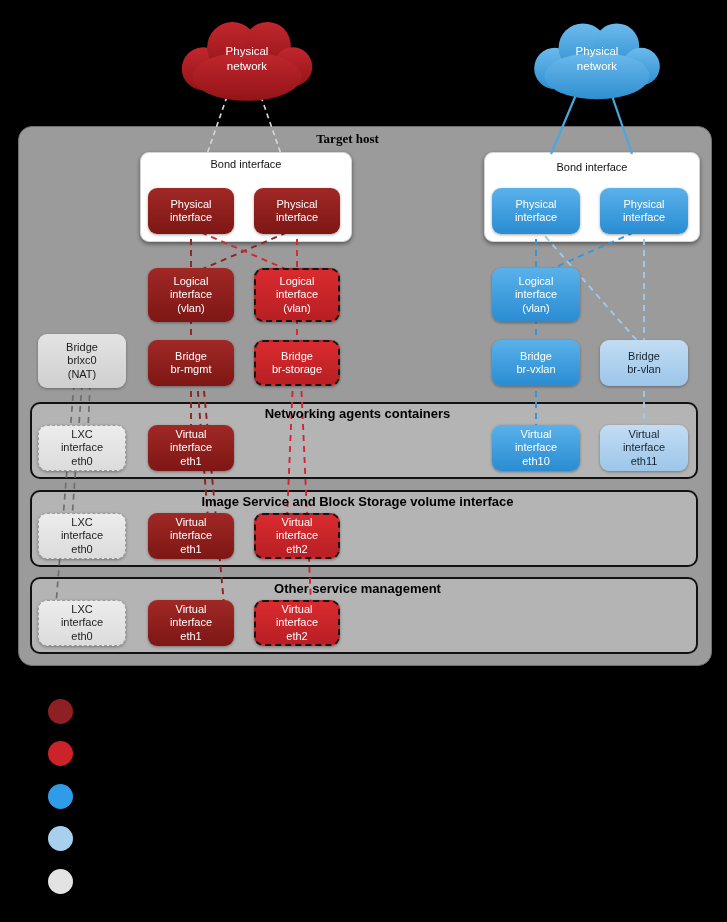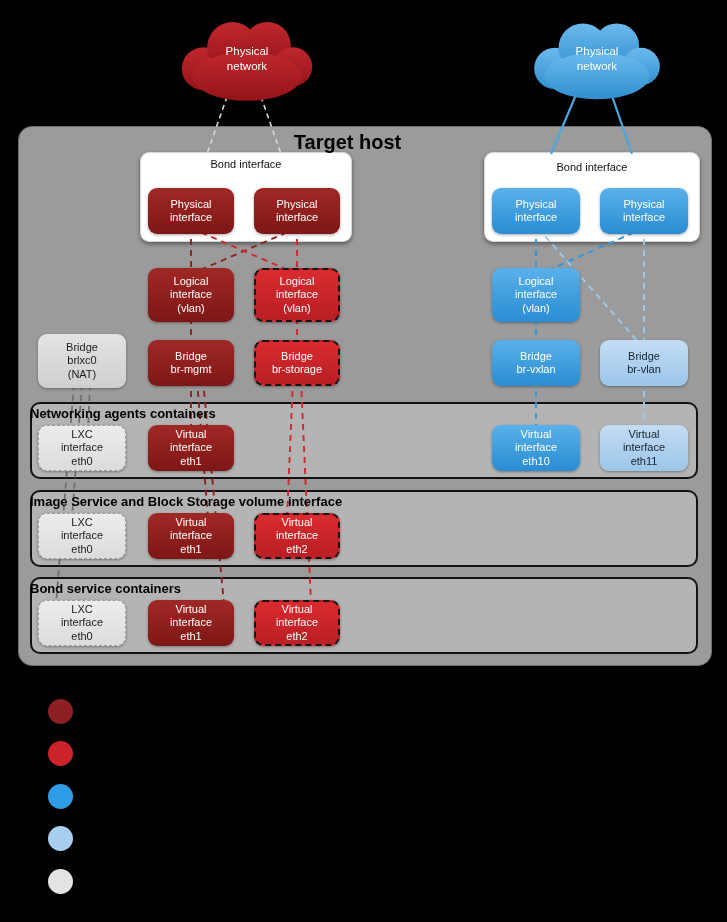--- a/index.html
+++ b/index.html
@@ -3,24 +3,24 @@
 <meta charset="utf-8">
 <style>
   html,body{margin:0;padding:0;background:#000;}
   body{font-family:"Liberation Sans","DejaVu Sans",sans-serif;}
   #stage{position:relative;width:727px;height:922px;background:#000;overflow:hidden;}
 
   
   .host-box{position:absolute;left:18px;top:126px;width:692px;height:538px;
     background:#9b9b9b;border-radius:14px;border:1px solid #6f6f6f;}
   .host-title{position:absolute;left:18px;top:131px;width:659px;text-align:center;
-    font-size:20px;font-weight:700;color:#000;}
+    font-size:13px;font-weight:700;color:#000;font-family:Liberation Serif, serif;}
   .section{position:absolute;left:30px;width:668px;height:77px;background:#b4b4b4;
     border:2px solid #121212;border-radius:10px;box-sizing:border-box;}
-  .section-title{position:absolute;left:30px;width:643px;
+  .section-title{position:absolute;left:36px;width:643px;text-align:center;
     font-size:13px;font-weight:700;color:#000;}
 
   
   .bond-box{position:absolute;background:#ffffff;border-radius:9px;
     box-shadow:0 2px 4px rgba(0,0,0,.45);border:1px solid #d5d5d5;box-sizing:border-box;}
   .bond-title{position:absolute;text-align:center;font-size:11px;color:#111;line-height:1.3;}
 
   
   .node{position:absolute;border-radius:9px;display:flex;align-items:center;justify-content:center;
     text-align:center;font-size:11px;line-height:1.22;white-space:pre-line;color:#fff;
@@ -156,21 +156,21 @@
 
   <div class="host-title">Target host</div>
 
   <div class="bond-title" style="left:140px;top:157px;width:212px">
     <div>Bond interface</div>
   </div>
   <div class="bond-title" style="left:484px;top:160px;width:216px">Bond interface</div>
 
   <div class="section-title" style="top:406px">Networking agents containers</div>
   <div class="section-title" style="top:494px">Image Service and Block Storage volume interface</div>
-  <div class="section-title" style="top:581px">Bond service containers</div>
+  <div class="section-title" style="top:581px">Other service management</div>
 
   <div class="node n-darkred" style="left:148px;top:188px;width:86px;height:46px">Physical
 interface</div>
   <div class="node n-darkred" style="left:254px;top:188px;width:86px;height:46px">Physical
 interface</div>
   <div class="node n-blue" style="left:492px;top:188px;width:88px;height:46px">Physical
 interface</div>
   <div class="node n-blue" style="left:600px;top:188px;width:88px;height:46px">Physical
 interface</div>
 

